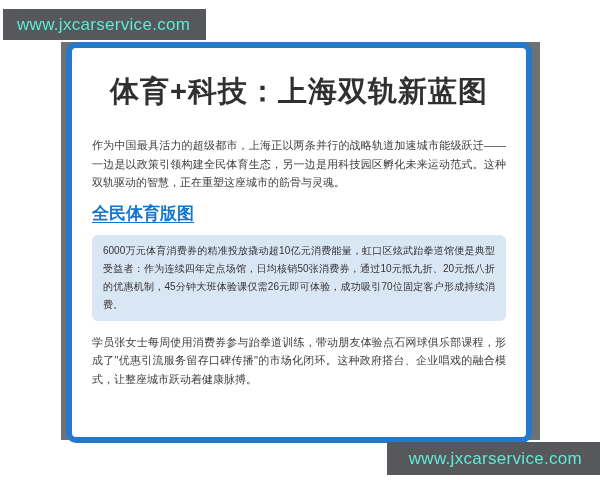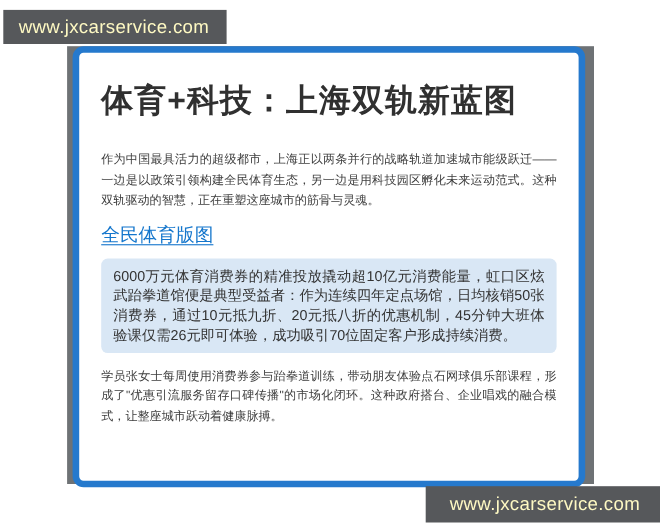--- a/index.html
+++ b/index.html
@@ -13,21 +13,21 @@
   }
   .stage {
     position: relative;
     width: 600px;
     height: 480px;
     background: #ffffff;
   }
   .watermark {
     position: absolute;
     background: var(--watermark-bg, #56585b);
-    color: #fef9c3;
+    color: #5eead4;
     font-size: 17px;
     letter-spacing: 0.3px;
     line-height: 1;
     z-index: 5;
     white-space: nowrap;
   }
   .watermark.top {
     left: 3px;
     top: 9px;
     padding: 7px 16px 7px 14px;
@@ -52,48 +52,49 @@
     width: 454px;
     height: 389px;
     background: #ffffff;
     border: 6px solid var(--border-blue, #2579cd);
     border-radius: 10px;
   }
   .card-content {
     padding: 24px 20px 0 20px;
   }
   .article-title {
+    text-align: center;
     font-size: 29px;
     font-weight: bold;
     color: var(--title-color, #303030);
     letter-spacing: 1px;
     margin: 0 0 24px 0;
     white-space: nowrap;
   }
   .body-para {
     font-size: 11px;
     line-height: 18.5px;
     color: var(--body-text, #3d3d3d);
     text-align: justify;
     margin: 0 0 10px 0;
   }
   .section-heading {
     color: var(--accent-blue, #1476cc);
     font-size: 17px;
-    font-weight: normal;
+    font-weight: bold;
     text-decoration: underline;
     text-underline-offset: 3px;
     margin: 4px 0 10px 0;
   }
   .highlight-box {
     background: var(--box-bg, #d9e7f5);
     border-radius: 6px;
     padding: 7px 11px;
     margin: 2px 0 12px 0;
-    font-size: 13px;
+    font-size: 10px;
     line-height: 18px;
     color: #333333;
     text-align: justify;
   }
 </style>
 </head>
 <body>
 
 <div class="stage">
 

